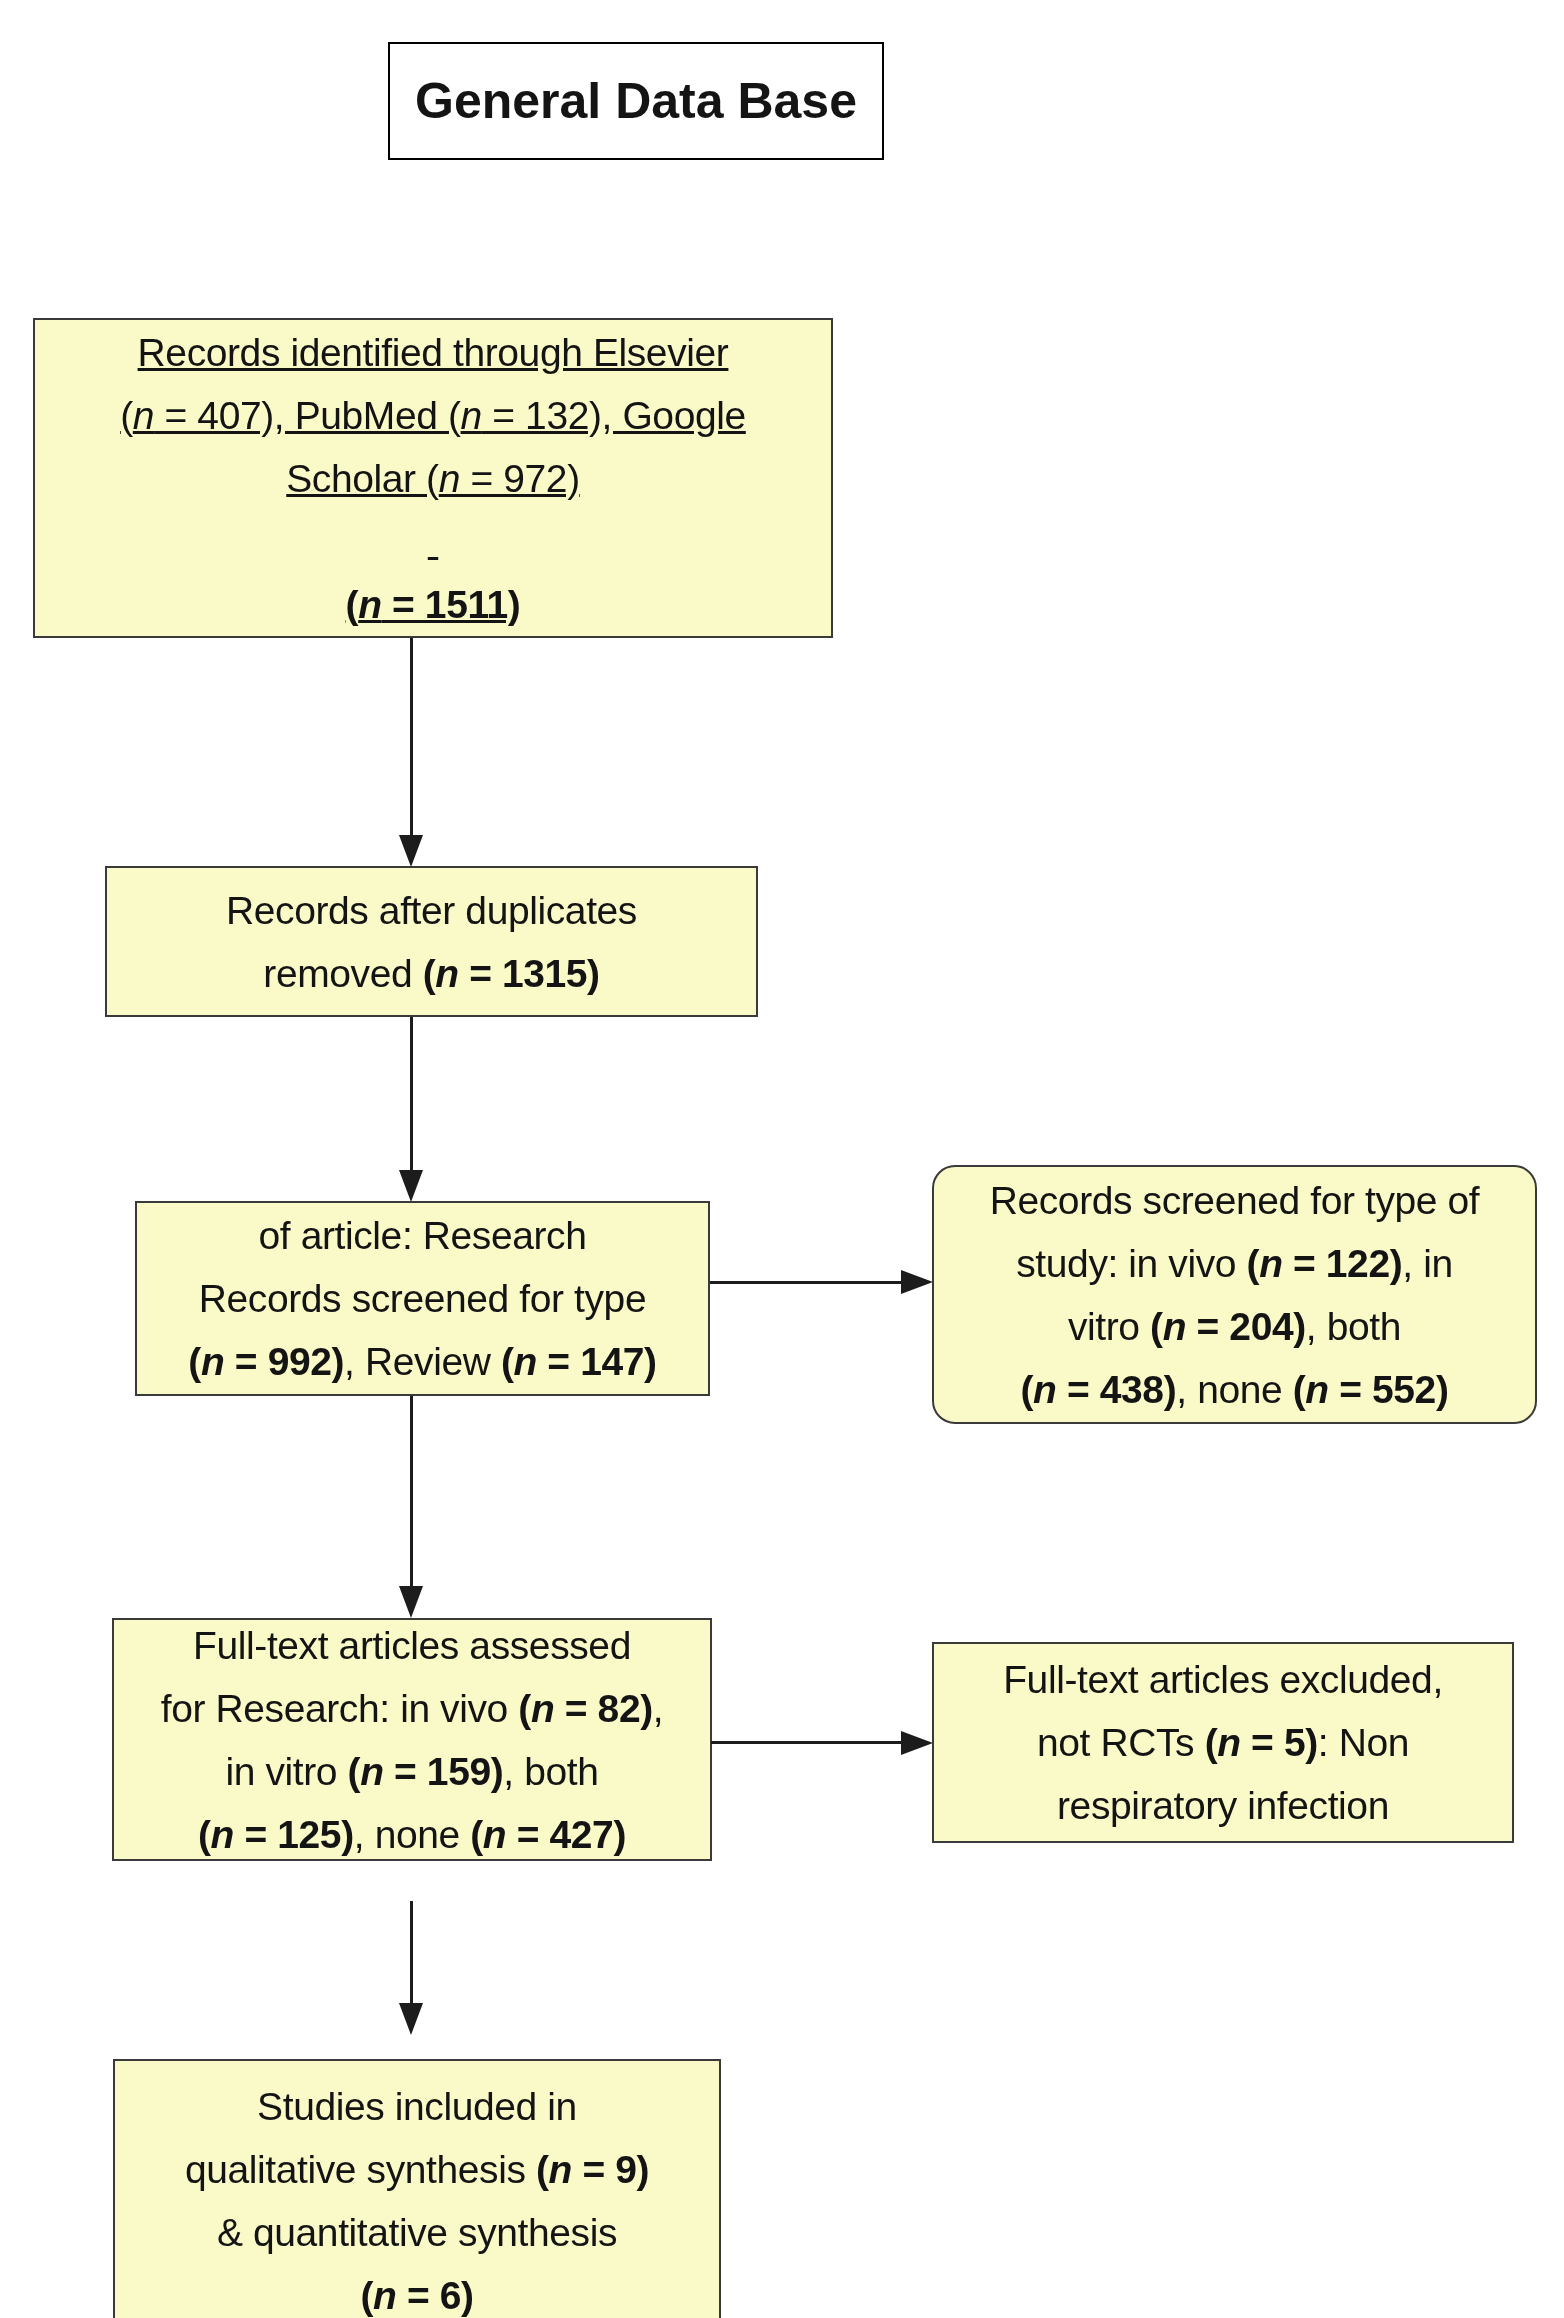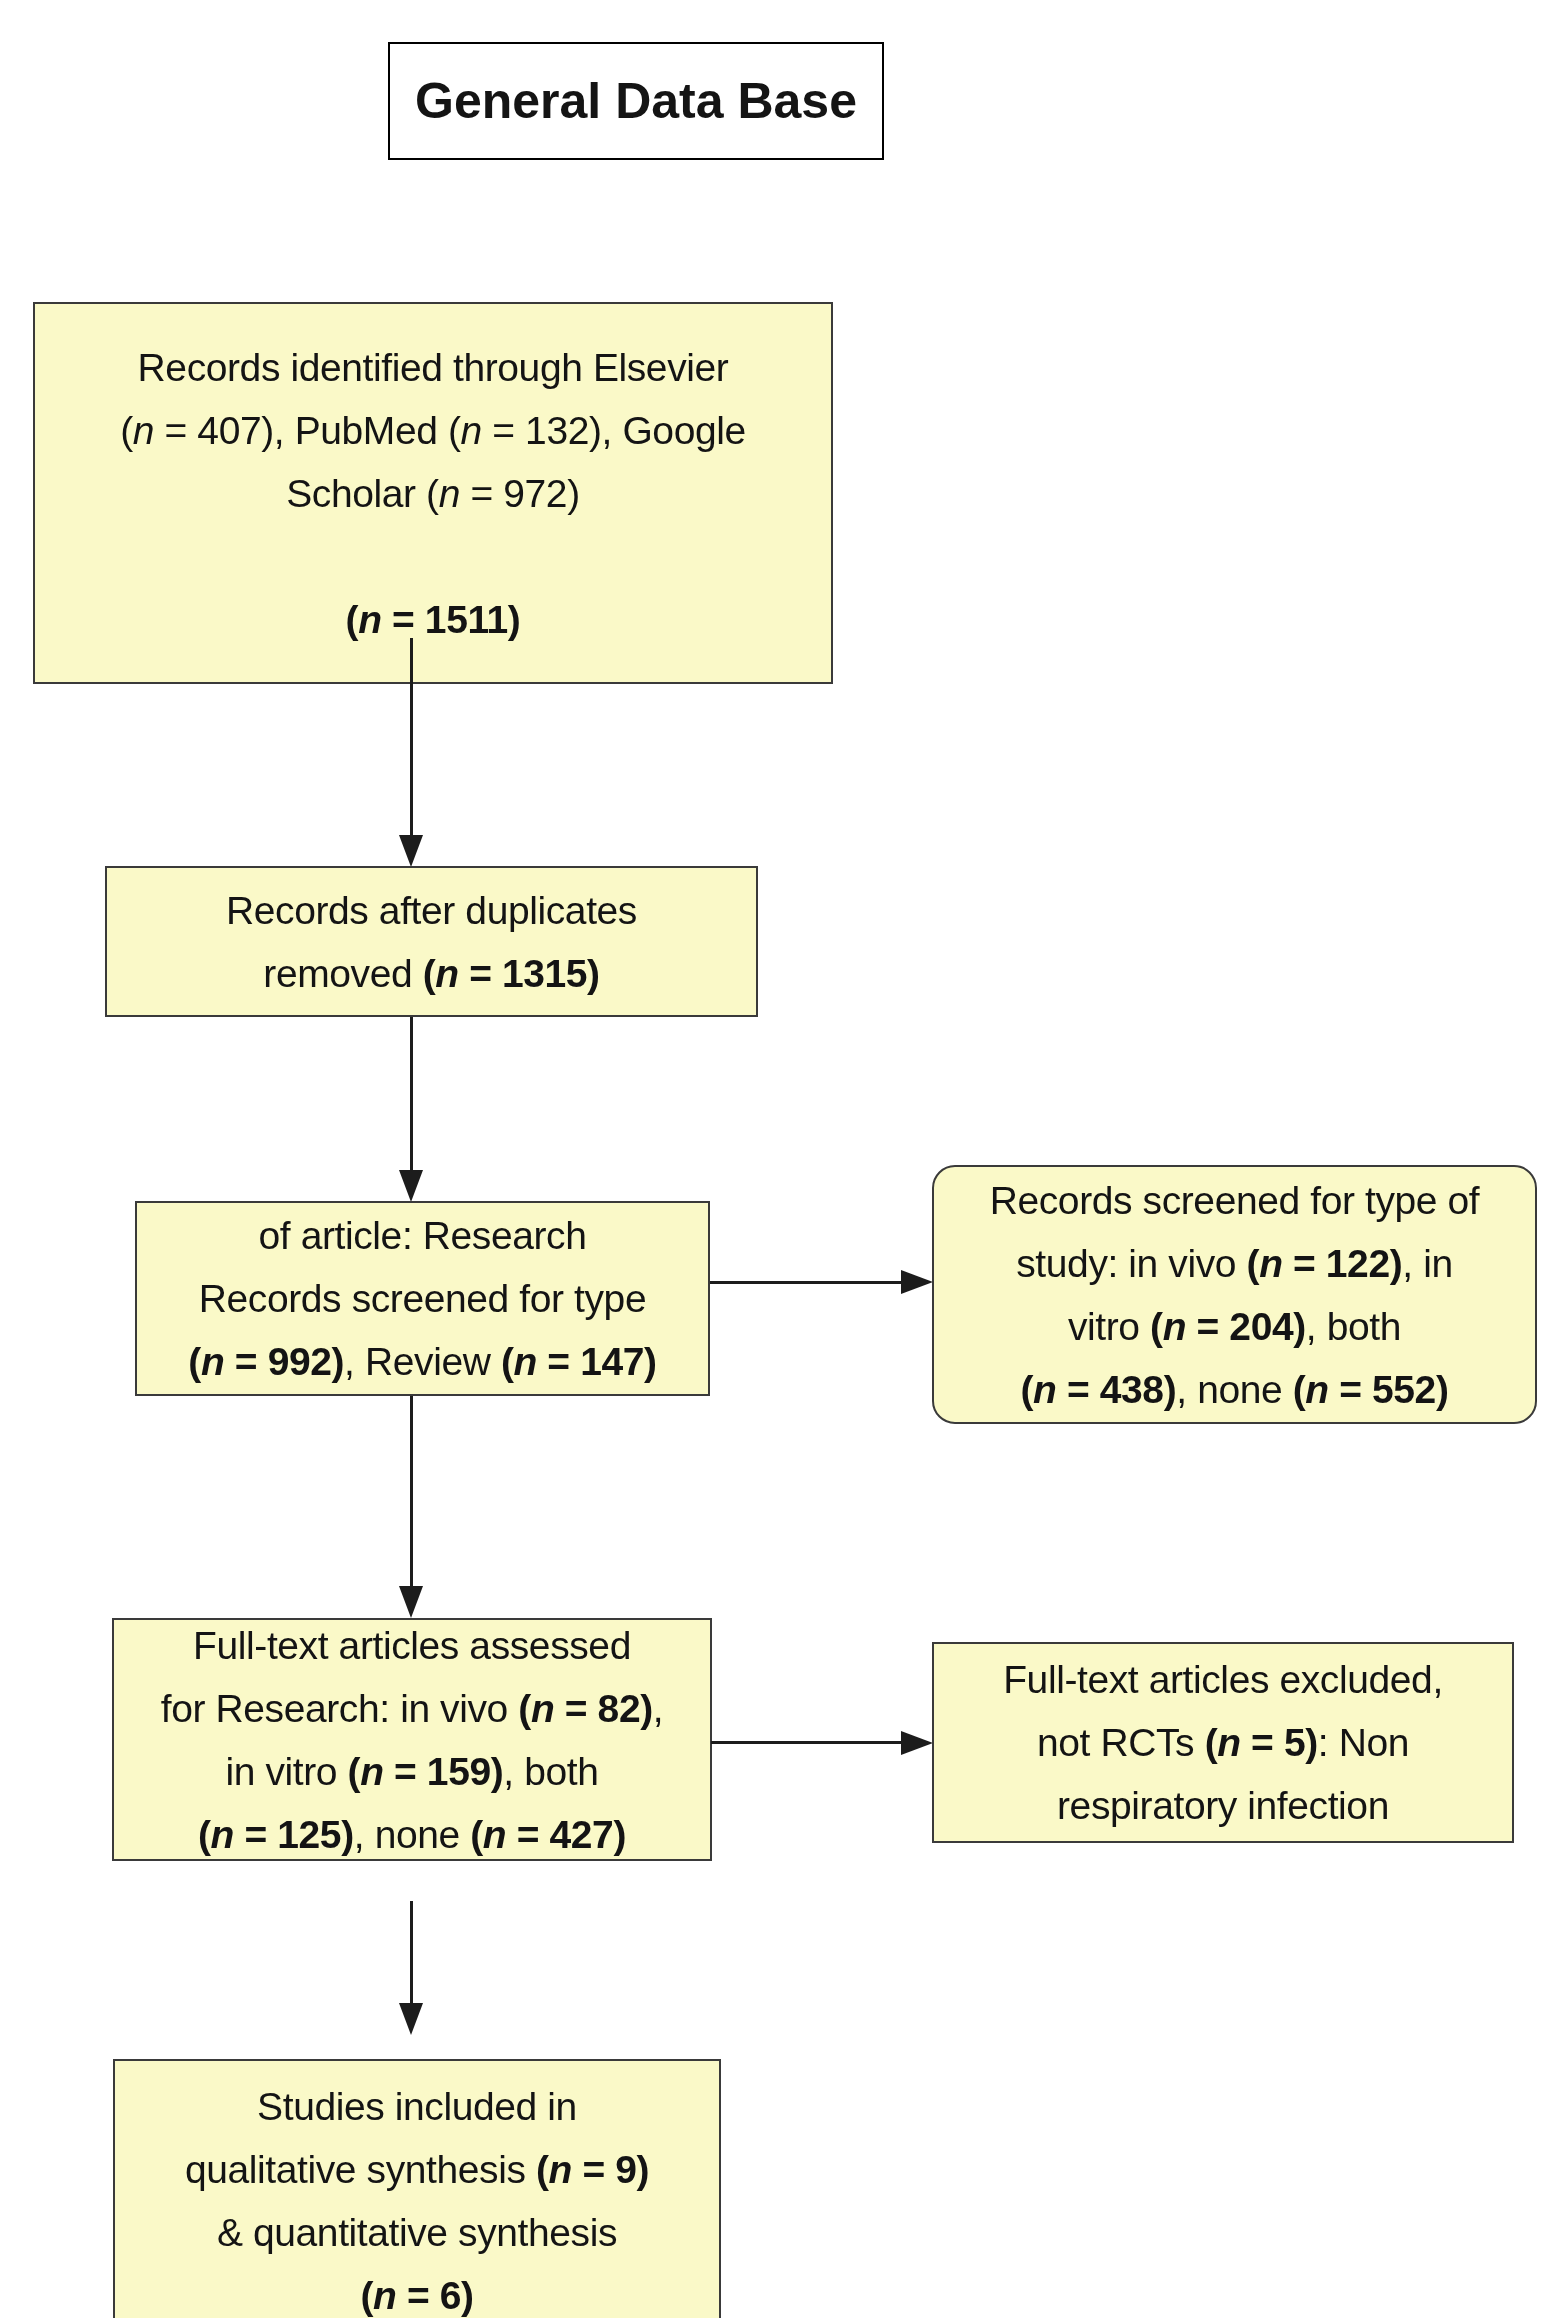--- a/index.html
+++ b/index.html
@@ -74,21 +74,21 @@
 </style>
 </head>
 <body>
 
 <div class="canvas">
 
   <div class="box titlebox" style="left:344px;top:42px;width:496px;height:118px;margin-left:44px;">
     <div class="line">General Data Base</div>
   </div>
 
-  <div class="box yellow" style="left:33px;top:302px;width:800px;height:382px;">
+  <div class="box yellow" style="left:33px;top:318px;width:800px;height:320px;text-decoration:underline;">
       <div class="line"><span>Records identified through Elsevier</span></div>
       <div class="line"><span>(</span><span class="i">n</span><span> = 407), PubMed (</span><span class="i">n</span><span> = 132), Google</span></div>
       <div class="line"><span>Scholar (</span><span class="i">n</span><span> = 972)</span></div>
       <div class="line">&nbsp;</div>
       <div class="line"><span class="b">(</span><span class="b i">n</span><span class="b"> = 1511)</span></div>
     </div>
 
   <div class="vline" style="left:410px;top:638px;height:199px;"></div>
   <div class="head-down" style="left:399px;top:835px;"></div>
 

